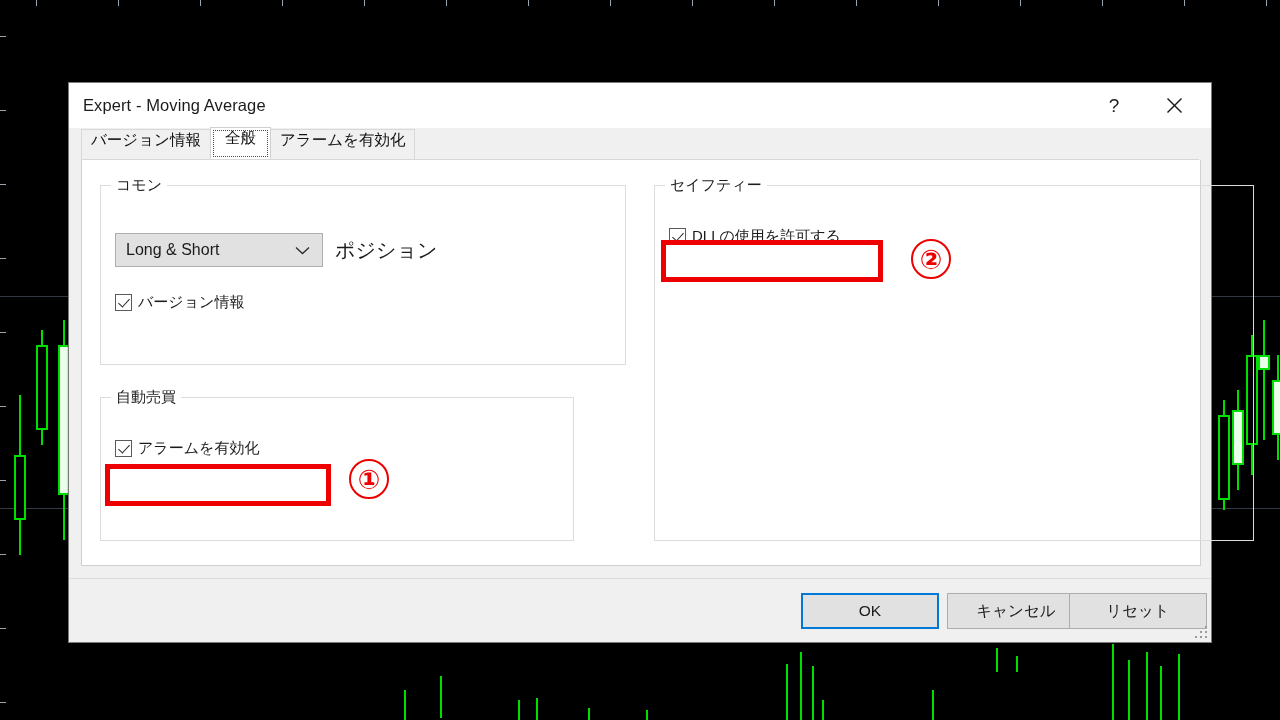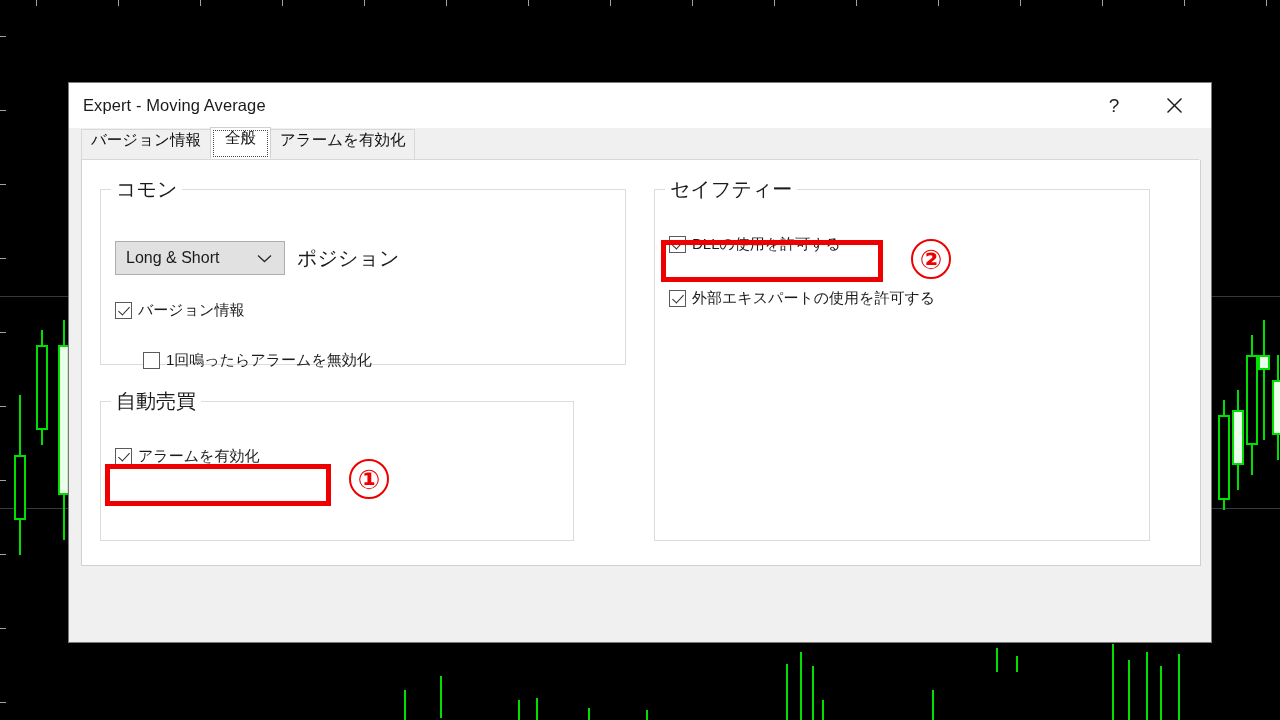--- a/index.html
+++ b/index.html
@@ -118,34 +118,34 @@
 
   fieldset.gb {
     position: absolute;
     margin: 0; padding: 0;
     border: 1px solid #dcdcdc;
     background: transparent;
   }
   fieldset.gb > legend {
     margin-left: 10px;
     padding: 0 5px;
-    font-size: 20px;
+    font-size: 15px;
     color: #1b1b1b;
   }
   #gb-common  { left: 18px;  top: 16px;  width: 526px; height: 189px; }
   #gb-auto    { left: 18px;  top: 228px; width: 474px; height: 153px; }
-  #gb-safety  { left: 572px; top: 16px;  width: 496px; height: 365px; }
+  #gb-safety  { left: 572px; top: 16px;  width: 600px; height: 365px; }
 
   
   #position-row {
     position: absolute; left: 14px; top: 38px;
     display: flex; align-items: center; gap: 12px;
   }
   #position-combo {
-    width: 170px; height: 34px;
+    width: 208px; height: 34px;
     background: #e1e1e1;
     border: 1px solid #adadad;
     display: flex; align-items: center;
     padding: 0 8px 0 10px;
     font-size: 16px; color: #1b1b1b;
   }
   #position-combo .val { flex: 1; }
   #position-combo .chev { color: #2b2b2b; font-size: 13px; padding-right: 4px; }
   #position-label { font-size: 20px; color: #1b1b1b; }
 
@@ -341,50 +341,61 @@
           </span>
         </div>
         <div id="position-label">ポジション</div>
       </div>
 
       <div class="cbrow" style="left:14px; top:98px;">
         <span class="cbx checked"></span>
         <span>バージョン情報</span>
       </div>
 
-      <div class="cbrow" style="left:42px; top:148px;">
-        <span class="cbx"></span>
-        <span>1回鳴ったらアラームを無効化</span>
-      </div>
     </fieldset>
 
     <fieldset class="gb" id="gb-auto">
       <legend>自動売買</legend>
 
       <div class="cbrow" style="left:14px; top:32px;">
         <span class="cbx checked"></span>
         <span>アラームを有効化</span>
       </div>
     </fieldset>
 
     <fieldset class="gb" id="gb-safety">
       <legend>セイフティー</legend>
 
       <div class="cbrow" style="left:14px; top:32px;">
         <span class="cbx checked"></span>
         <span>DLLの使用を許可する</span>
       </div>
 
-      <div class="cbrow" style="left:14px; top:86px;">
-        <span class="cbx checked"></span>
-        <span>外部エキスパートの使用を許可する</span>
-      </div>
 
     </fieldset>
   </div>
 
+  <div id="footer">
+    <div class="btn" id="btn-ok">
+      <span>OK</span>
+    </div>
+    <div class="btn" id="btn-cancel">
+      <span>キャンセル</span>
+    </div>
+    <div class="btn" id="btn-reset">
+      <span>リセット</span>
+    </div>
+    <div id="grip">
+        <i style="left: 10px; top: 0px;"></i>
+        <i style="left: 5px; top: 5px;"></i>
+        <i style="left: 10px; top: 5px;"></i>
+        <i style="left: 0px; top: 10px;"></i>
+        <i style="left: 5px; top: 10px;"></i>
+        <i style="left: 10px; top: 10px;"></i>
+      </div>
+  </div>
 </div>
 
 <div class="redbox" style="left:105px; top:464px; width:226px; height:42px;"></div>
 <div class="circnum" style="left:349px; top:459px;">①</div>
 
 <div class="redbox" style="left:661px; top:240px; width:222px; height:42px;"></div>
 <div class="circnum" style="left:911px; top:239px;">②</div>
 
 </body></html>

